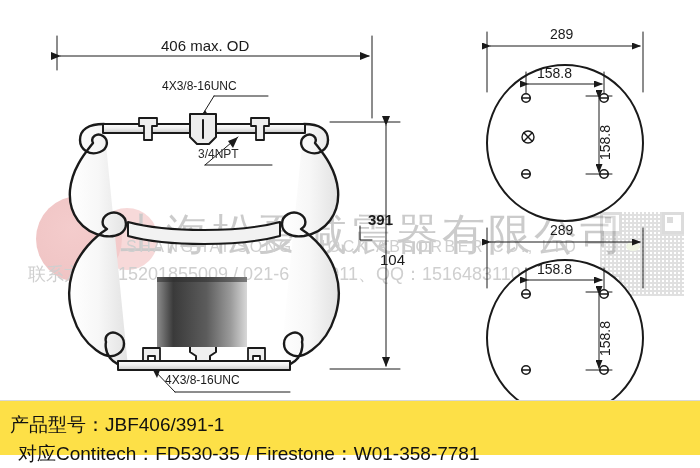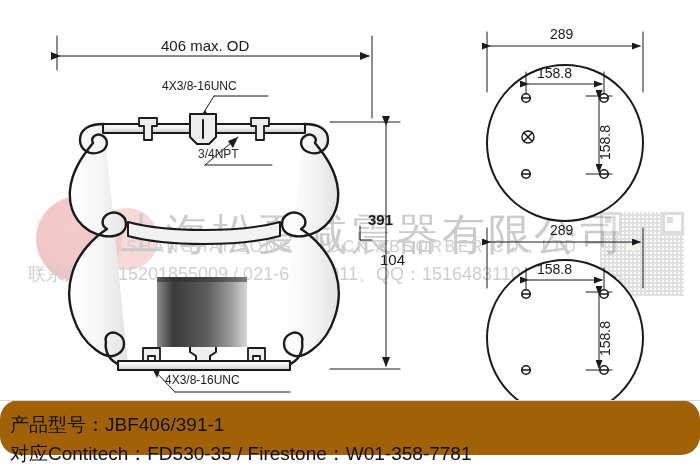--- a/index.html
+++ b/index.html
@@ -50,24 +50,24 @@
 
   
   .t{position:absolute;white-space:nowrap;}
   .dim{font-size:15px;color:#1a1a1a;}
   .dim-sm{font-size:14px;color:#1a1a1a;}
   .lbl{font-size:12px;color:#1a1a1a;}
   .cn{font-size:18px;color:#111;}
   .vert{transform-origin:0 0;transform:rotate(-90deg);}
 
   
-  .footer{position:absolute;left:0;top:400px;width:700px;height:55px;background:#a16207;border-radius:19px;}
+  .footer{position:absolute;left:0;top:400px;width:700px;height:55px;background:#fde047;}
   .footer .rule{position:absolute;left:0;top:0;width:700px;height:1px;background:#d8d8d8;}
   .f1{position:absolute;left:10px;top:12px;font-size:19px;color:#111;white-space:nowrap;}
-  .f2{position:absolute;left:10px;top:41px;font-size:19px;color:#111;white-space:nowrap;text-align:center;}
+  .f2{position:absolute;left:18px;top:41px;font-size:19px;color:#111;white-space:nowrap;text-align:center;}
 </style>
 </head>
 <body>
 
 <div class="stage">
 
   <div class="wm wm-logo"></div>
   <div class="wm wm-logo2"></div>
   <div class="wm wm-cn">上海松夏减震器有限公司</div>
   <div class="wm wm-en">SHANGHAI SONG SHOCK ABSORBER CO., LTD</div>

